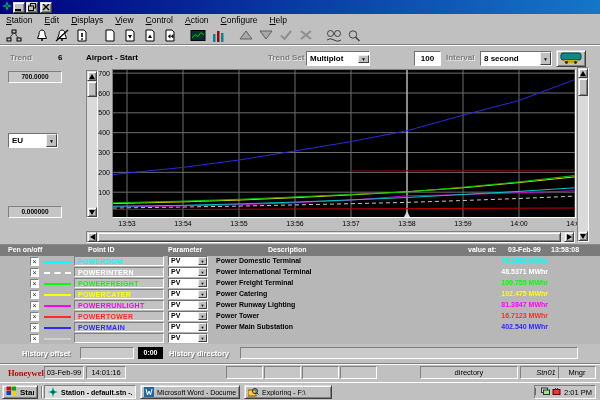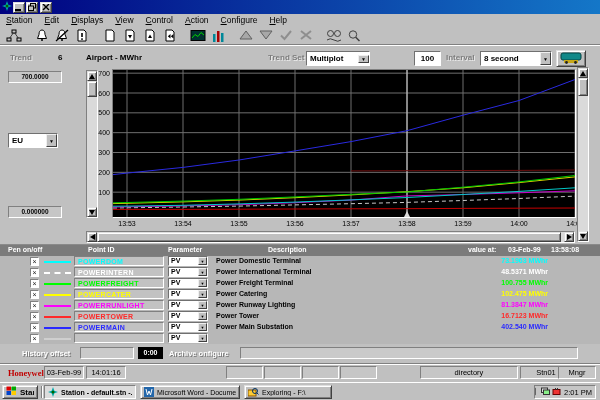--- a/index.html
+++ b/index.html
@@ -190,21 +190,21 @@
         <svg width="14" height="13">
           <circle cx="6" cy="5.5" r="3.7" fill="none" stroke="#404040"></circle>
           <line x1="8.7" y1="8.2" x2="12.5" y2="12" stroke="#404040" stroke-width="1.5"></line>
         </svg>
       </span>
     </div>
 
   <div>
     <span class="abs hlab graylab" style="left:10px;top:53px;">Trend</span>
     <span class="abs hlab" style="left:58px;top:53px;font-weight:bold;">6</span>
-    <span class="abs hlab" style="left:86px;top:53px;font-weight:bold;">Airport - MWhr</span>
+    <span class="abs hlab" style="left:86px;top:53px;font-weight:bold;">Airport - Start</span>
     <span class="abs hlab graylab" style="left:268px;top:53px;">Trend Set</span>
     <span class="abs combo" style="left:306px;top:51px;width:64px;height:15px;align-items:center;">
       <span class="cval">Multiplot</span>
         <span class="darr">▼</span>
     </span>
     <span class="abs hlab graylab" style="left:377px;top:53px;margin-top:30px;">Samples</span>
     <span class="abs fld" style="left:414px;top:51px;width:27px;height:15px;text-align:center;font-weight:bold;line-height:13px;">100</span>
     <span class="abs hlab graylab" style="left:446px;top:53px;">Interval</span>
     <span class="abs combo" style="left:480px;top:51px;width:72px;height:15px;">
       <span class="cval">8 second</span>
@@ -423,35 +423,35 @@
           <span class="pdesc"></span>
           <span class="pvalue" style="color:#cfcfcf;"></span>
         </div>
       </div>
   </div>
 
   <div>
     <span class="abs wlab" style="left:22px;top:349px;">History offset</span>
     <span class="abs in" style="left:80px;top:347px;width:54px;height:12px;background:#cacaca;"></span>
     <span class="abs" style="left:138px;top:347px;width:25px;height:12px;background:#000;color:#fff;font-size:7px;text-align:center;line-height:12px;font-weight:bold;">0:00</span>
-    <span class="abs wlab" style="left:169px;top:349px;">Archive onfigure</span>
+    <span class="abs wlab" style="left:169px;top:349px;">History directory</span>
     <span class="abs in" style="left:240px;top:347px;width:338px;height:12px;background:#cacaca;"></span>
   </div>
 
   <div>
     <span class="abs" style="left:0;top:363px;width:600px;border-top:1px solid #808080;border-bottom:1px solid #fff;"></span>
     <span class="abs" style="left:8px;top:368px;color:#c00000;font-weight:bold;font-size:8.5px;font-family:'Liberation Serif',serif;">Honeywell</span>
     <span class="sbox" style="left:44px;width:40px;">03-Feb-99</span>
     <span class="sbox" style="left:86px;width:40px;">14:01:16</span>
     <span class="sbox" style="left:226px;width:37px;"></span>
     <span class="sbox" style="left:264px;width:37px;"></span>
     <span class="sbox" style="left:302px;width:37px;"></span>
     <span class="sbox" style="left:340px;width:37px;"></span>
     <span class="sbox" style="left:420px;width:98px;">directory</span>
-    <span class="sbox" style="left:520px;width:52px;">Stn01</span>
+    <span class="sbox" style="left:520px;width:52px;font-style:italic;">Stn01</span>
     <span class="sbox" style="left:558px;width:38px;">Mngr</span>
   </div>
 
   <div id="taskbar">
     <span class="task out" style="left:2px;width:36px;font-weight:bold;font-size:8px;">
       <span><svg width="11" height="10">
             <rect x="0.5" y="0.5" width="4.5" height="4" fill="#d00"></rect>
             <rect x="5.5" y="0.5" width="4.5" height="4" fill="#0a0"></rect>
             <rect x="0.5" y="5" width="4.5" height="4" fill="#04c"></rect>
             <rect x="5.5" y="5" width="4.5" height="4" fill="#fc0"></rect>

